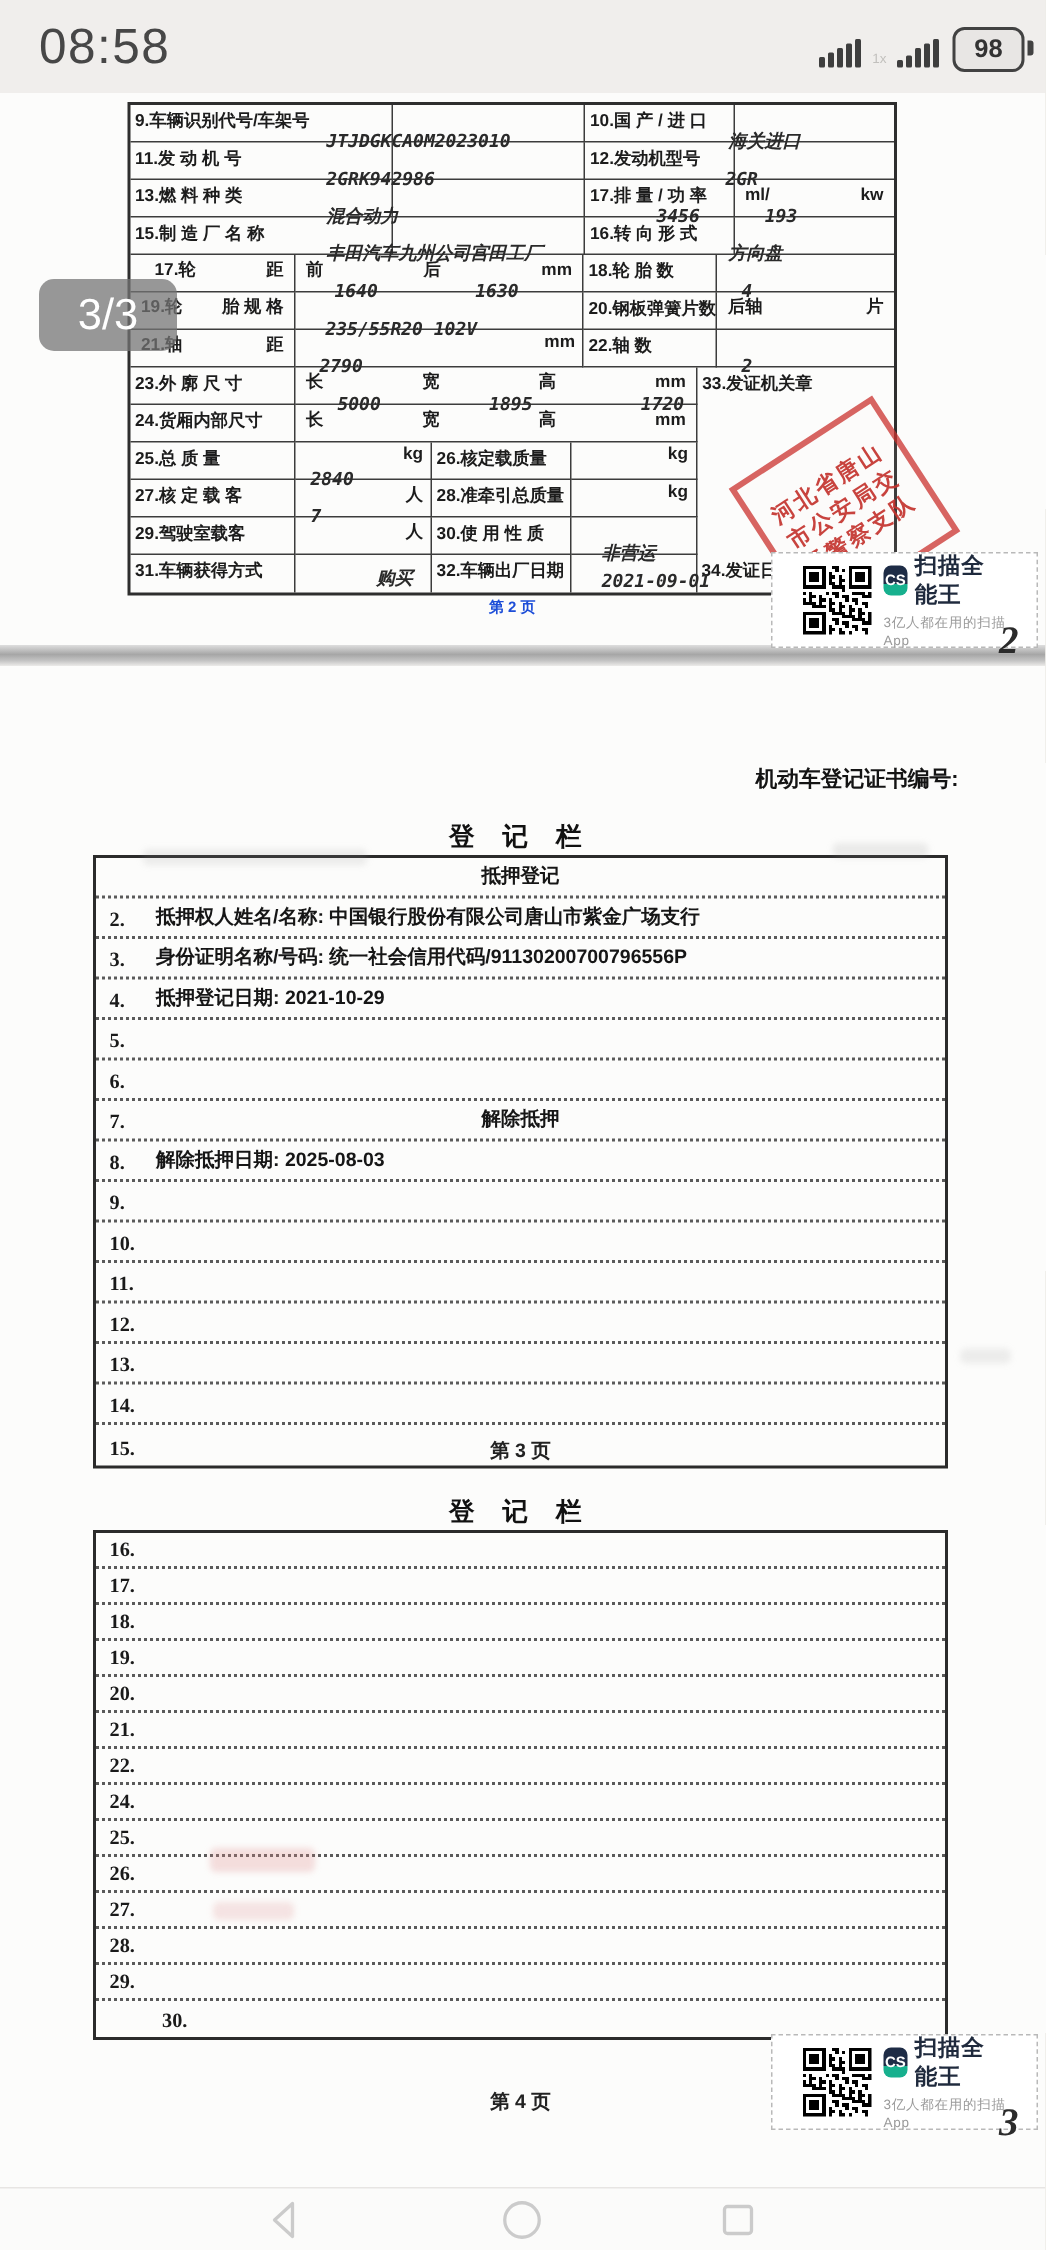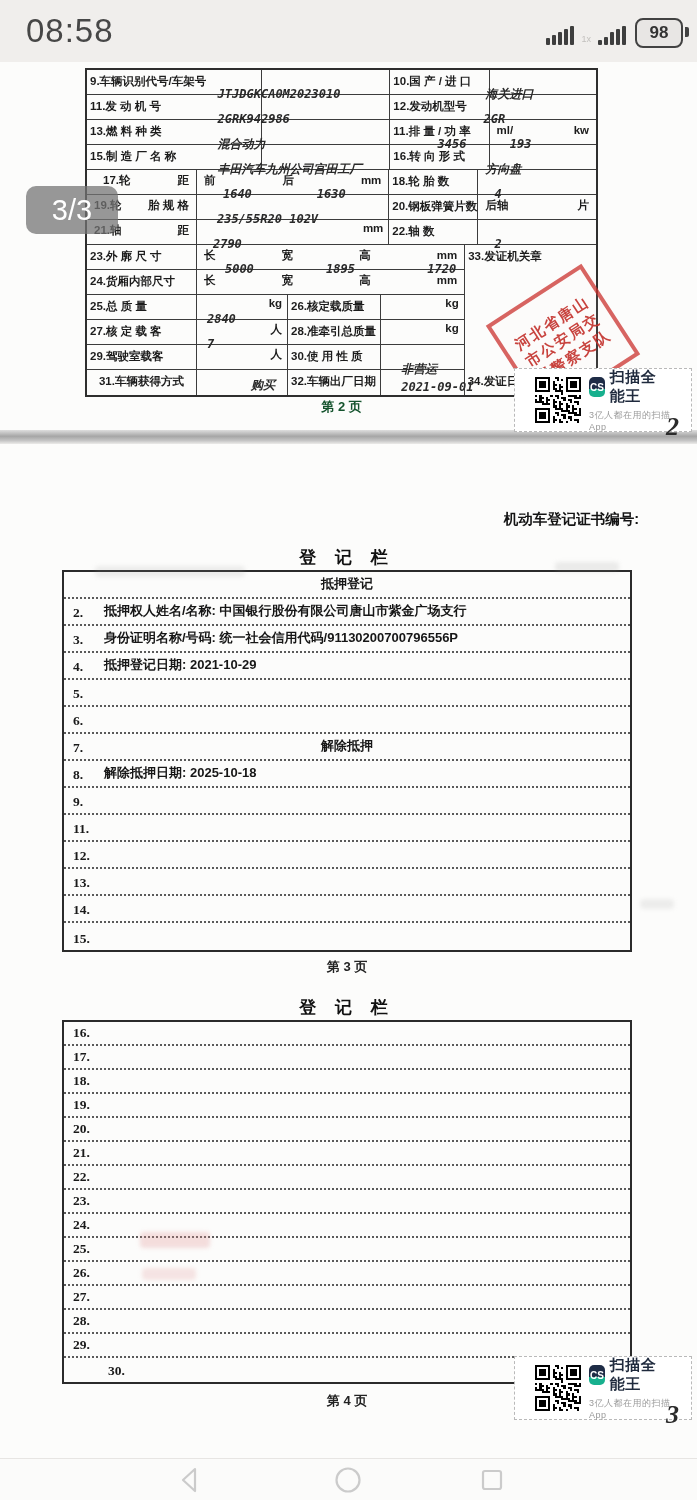--- a/index.html
+++ b/index.html
@@ -28,21 +28,21 @@
   .p2cell{position:relative;box-sizing:border-box;border-right:1px solid #3c3c3c;border-bottom:1px solid #3c3c3c;padding:1px 3px;overflow:visible;}
   .p2cell:last-child{border-right:none;}
   .p2row:last-child .p2cell{border-bottom:none;}
   .p2cell.nb{border-bottom:none;}
   .lab{font-size:11.5px;font-weight:700;line-height:1.7;color:#1c1c1c;white-space:nowrap;}
   .heads{display:flex;justify-content:space-between;padding:0 4px;font-size:11.5px;font-weight:700;line-height:1.7;color:#1c1c1c;}
   .unit{position:absolute;right:5px;top:2px;font-size:11.5px;font-weight:700;color:#1c1c1c;}
   .val{position:absolute;left:6px;bottom:0;transform:translateY(52%);z-index:2;white-space:pre;
        font-family:"DejaVu Sans Mono",monospace;font-style:italic;font-weight:600;font-size:12px;color:#2a2a2a;}
   .val.vin{transform:none;bottom:1px;}
-  .p2footer{position:absolute;left:85px;top:336px;width:513px;text-align:center;font-size:13px;font-weight:700;color:#14532d;}
+  .p2footer{position:absolute;left:85px;top:336px;width:513px;text-align:center;font-size:10px;font-weight:700;color:#1d4ed8;}
   
   .stamp{position:absolute;left:506px;top:224px;width:106px;height:100px;border:4px solid rgba(201,48,44,.8);
          transform:rotate(-33deg);display:flex;flex-direction:column;justify-content:center;align-items:center;
          color:#c4342f;opacity:.92;background:rgba(255,240,240,.08);}
   .stamp span{font-size:15px;font-weight:800;letter-spacing:2px;line-height:1.35;white-space:nowrap;}
   
   .badge{position:absolute;width:178px;height:64px;background:#fff;border:1.5px dashed #b9b9b9;box-sizing:border-box;
          display:flex;align-items:center;padding:6px 20px;gap:8px;justify-content:flex-end;}
   .qr{width:46px;height:46px;flex:none;}
   .qr svg{width:100%;height:100%;display:block;}
@@ -128,21 +128,21 @@
           <div class="p2cell" style="width: 19.5%;"><span class="lab">12.发动机型号</span></div>
           <div class="p2cell" style="width: 20.9%;">
             <span class="val" style="left: -6px;">2GR</span>
           </div>
         </div>
         <div class="p2row">
           <div class="p2cell" style="width: 34.3%;"><span class="lab">13.燃 料 种 类</span></div>
           <div class="p2cell" style="width: 25.3%;">
             <span class="val" style="left: -44px;">混合动力</span>
           </div>
-          <div class="p2cell" style="width: 19.5%;"><span class="lab">11.排 量 / 功 率</span></div>
+          <div class="p2cell" style="width: 19.5%;"><span class="lab">17.排 量 / 功 率</span></div>
           <div class="p2cell" style="width: 20.9%;">
             <div class="heads">
               <span>ml/</span>
               <span>kw</span>
             </div>
             <span class="val" style="left: -52px;">3456      193</span>
           </div>
         </div>
         <div class="p2row">
           <div class="p2cell" style="width: 34.3%;"><span class="lab">15.制 造 厂 名 称</span></div>
@@ -262,21 +262,21 @@
           <div class="p2cell" style="width: 17.9%;">
             <span class="unit">人</span>
           </div>
           <div class="p2cell" style="width: 18.3%;"><span class="lab">30.使 用 性 质</span></div>
           <div class="p2cell" style="width: 16.4%;">
             <span class="val" style="left: 20px;">非营运</span>
           </div>
           <div class="p2cell nb" style="width: 25.8%;"></div>
         </div>
         <div class="p2row">
-          <div class="p2cell" style="width: 21.6%; text-align: center;"><span class="lab">31.车辆获得方式</span></div>
+          <div class="p2cell" style="width: 21.6%;"><span class="lab">31.车辆获得方式</span></div>
           <div class="p2cell" style="width: 17.9%;">
             <span class="val vin" style="left: 54px;">购买</span>
           </div>
           <div class="p2cell" style="width: 18.3%;"><span class="lab">32.车辆出厂日期</span></div>
           <div class="p2cell" style="width: 16.4%;">
             <span class="val vin" style="left: 20px;">2021-09-01</span>
           </div>
           <div class="p2cell" style="width: 25.8%;"><span class="lab">34.发证日期</span></div>
         </div>
       </div>
@@ -316,24 +316,27 @@
         </div>
         <div class="regrow" style="height: 27px;">
           <span class="rn">6.</span>
         </div>
         <div class="regrow" style="height: 27px;">
           <span class="rn">7.</span>
           <span class="rt ctr">解除抵押</span>
         </div>
         <div class="regrow" style="height: 27px;">
           <span class="rn">8.</span>
-          <span class="rt">解除抵押日期: 2025-10-18</span>
+          <span class="rt">解除抵押日期: 2025-08-03</span>
         </div>
         <div class="regrow" style="height: 27px;">
           <span class="rn">9.</span>
+        </div>
+        <div class="regrow" style="height: 27px;">
+          <span class="rn">10.</span>
         </div>
         <div class="regrow" style="height: 27px;">
           <span class="rn">11.</span>
         </div>
         <div class="regrow" style="height: 27px;">
           <span class="rn">12.</span>
         </div>
         <div class="regrow" style="height: 27px;">
           <span class="rn">13.</span>
         </div>
@@ -361,23 +364,20 @@
           <span class="rn">19.</span>
         </div>
         <div class="regrow" style="height: 24px;">
           <span class="rn">20.</span>
         </div>
         <div class="regrow" style="height: 24px;">
           <span class="rn">21.</span>
         </div>
         <div class="regrow" style="height: 24px;">
           <span class="rn">22.</span>
-        </div>
-        <div class="regrow" style="height: 24px;">
-          <span class="rn">23.</span>
         </div>
         <div class="regrow" style="height: 24px;">
           <span class="rn">24.</span>
         </div>
         <div class="regrow" style="height: 24px;">
           <span class="rn">25.</span>
         </div>
         <div class="regrow" style="height: 24px;">
           <span class="rn">26.</span>
         </div>

